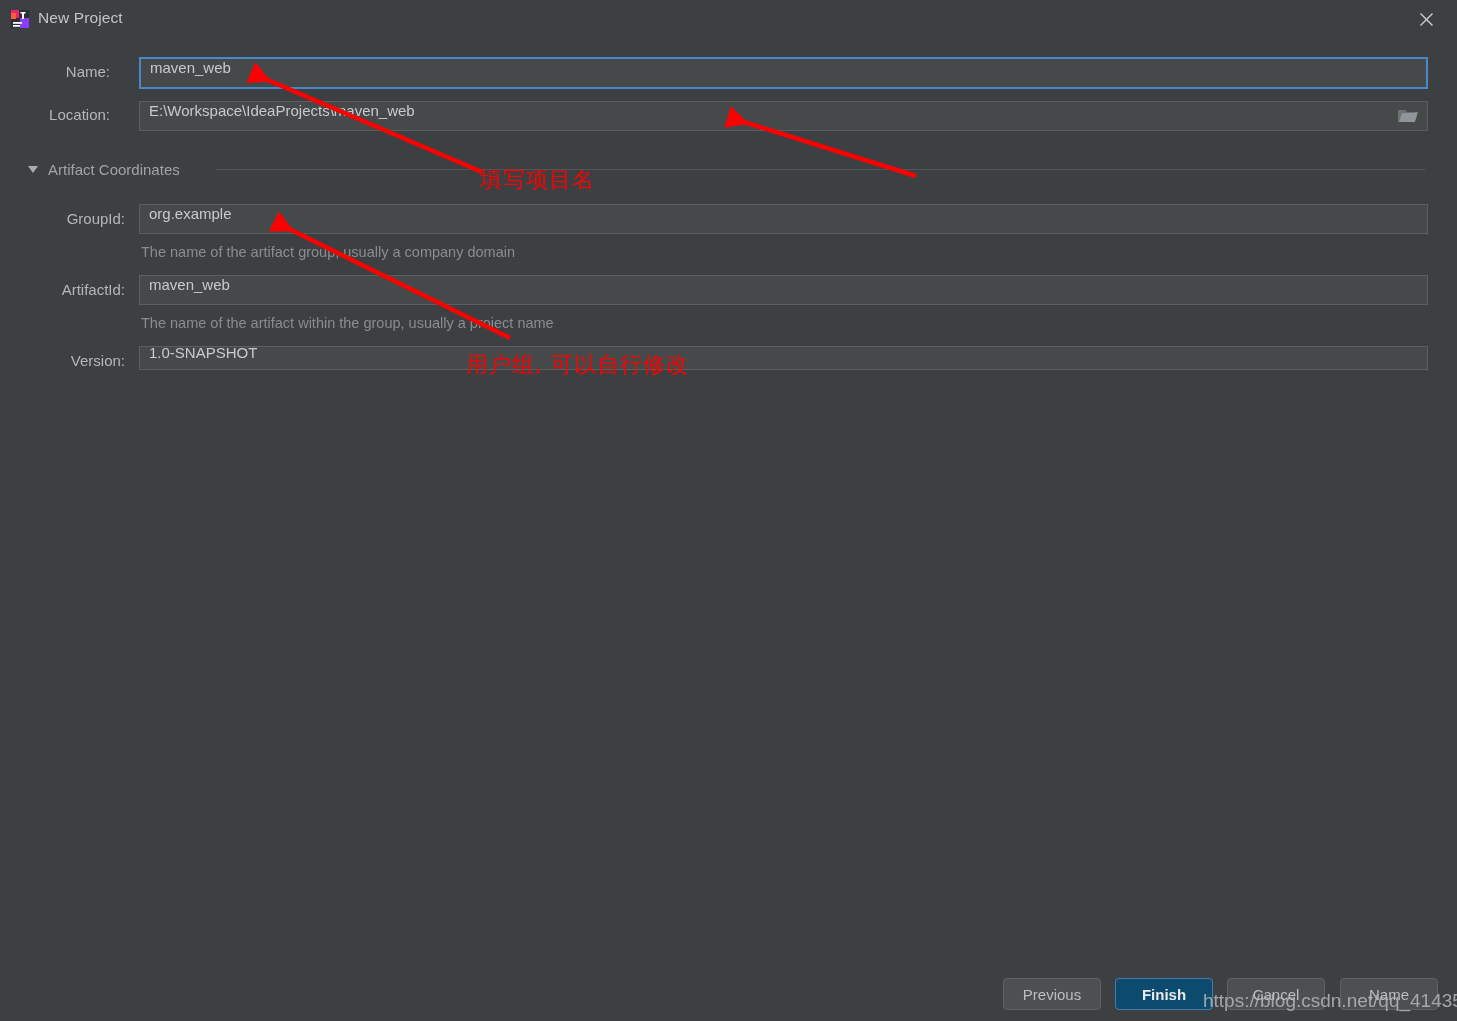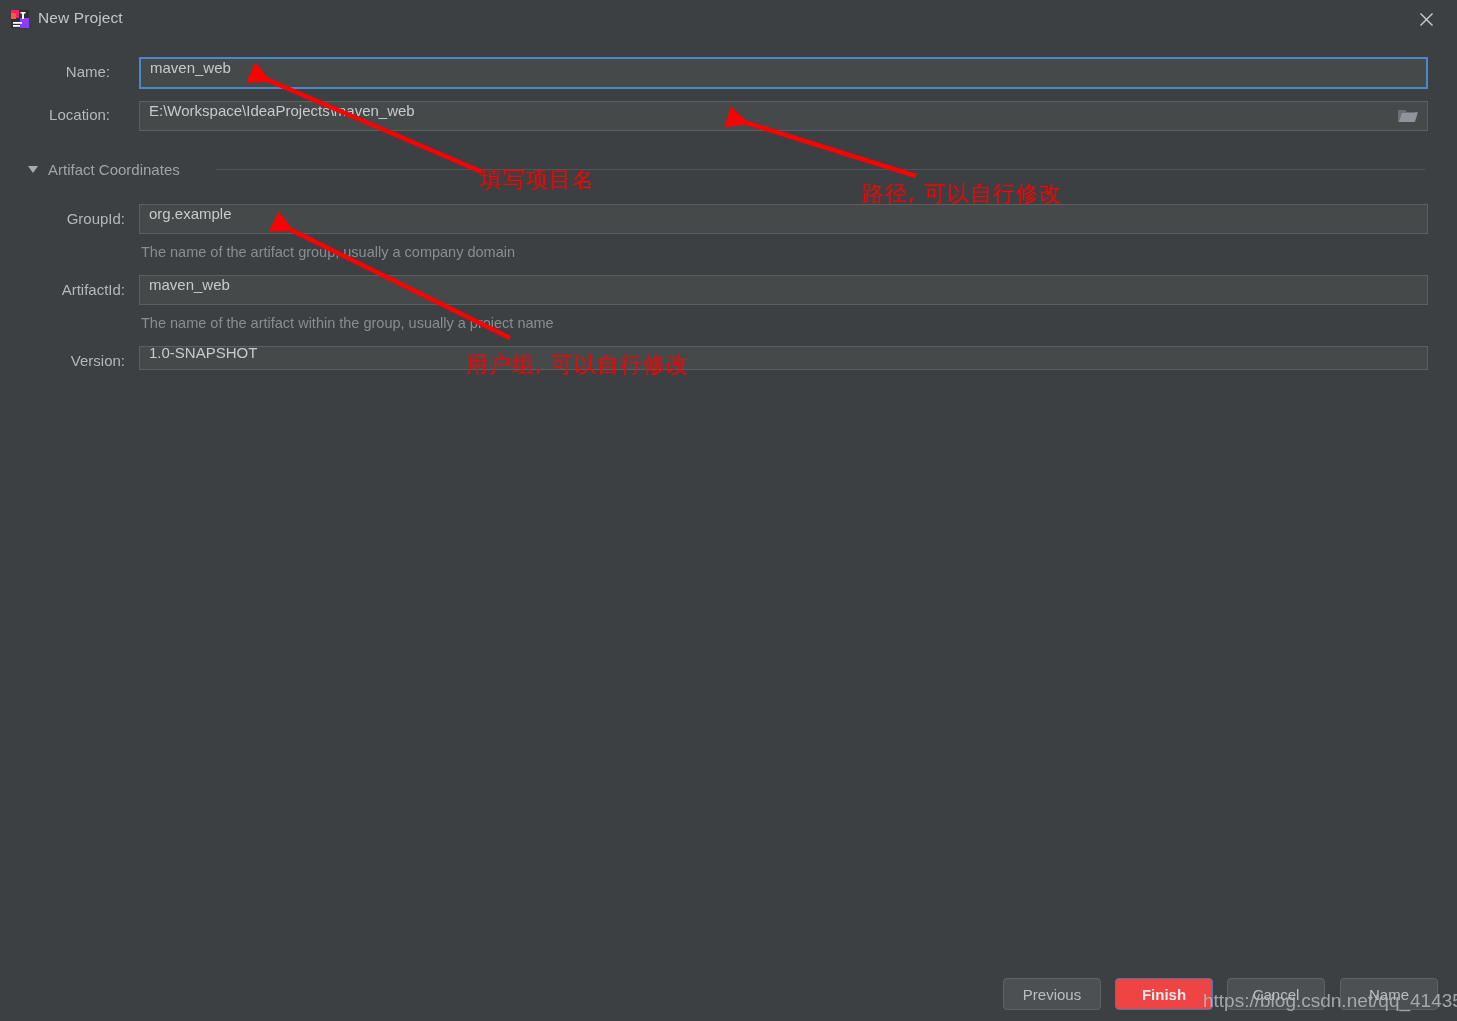--- a/index.html
+++ b/index.html
@@ -129,21 +129,21 @@
     color: #bcbec0;
     font-family: "Liberation Sans", sans-serif;
     font-size: 15px;
     display: flex;
     align-items: center;
     justify-content: center;
     cursor: pointer;
     padding: 0;
   }
   .dlg-btn.primary {
-    background: #ef4444;
+    background: #0c4a6e;
     border: 1px solid #4a7aab;
     color: #e8eaec;
     font-weight: bold;
   }
 
   
   #annotations {
     position: absolute;
     left: 0; top: 0;
     width: 1457px; height: 1021px;
@@ -242,15 +242,14 @@
     </defs>
 
     <line x1="482" y1="172" x2="254" y2="74" stroke="#fa0202" stroke-width="4.5" marker-end="url(#ah)"></line>
 
     <line x1="916" y1="176" x2="731" y2="118" stroke="#fa0202" stroke-width="4.5" marker-end="url(#ah)"></line>
 
     <line x1="510" y1="338" x2="277" y2="223" stroke="#fa0202" stroke-width="4.5" marker-end="url(#ah)"></line>
   </svg>
 
   <div class="anno-text" style="left:480px; top:165px;">填写项目名</div>
-  <div class="anno-text" style="left:862px; top:179px;">路径, 可以自行修改</div>
   <div class="anno-text" style="left:466px; top:350px;">用户组, 可以自行修改</div>
 </div>
 
 </body></html>

